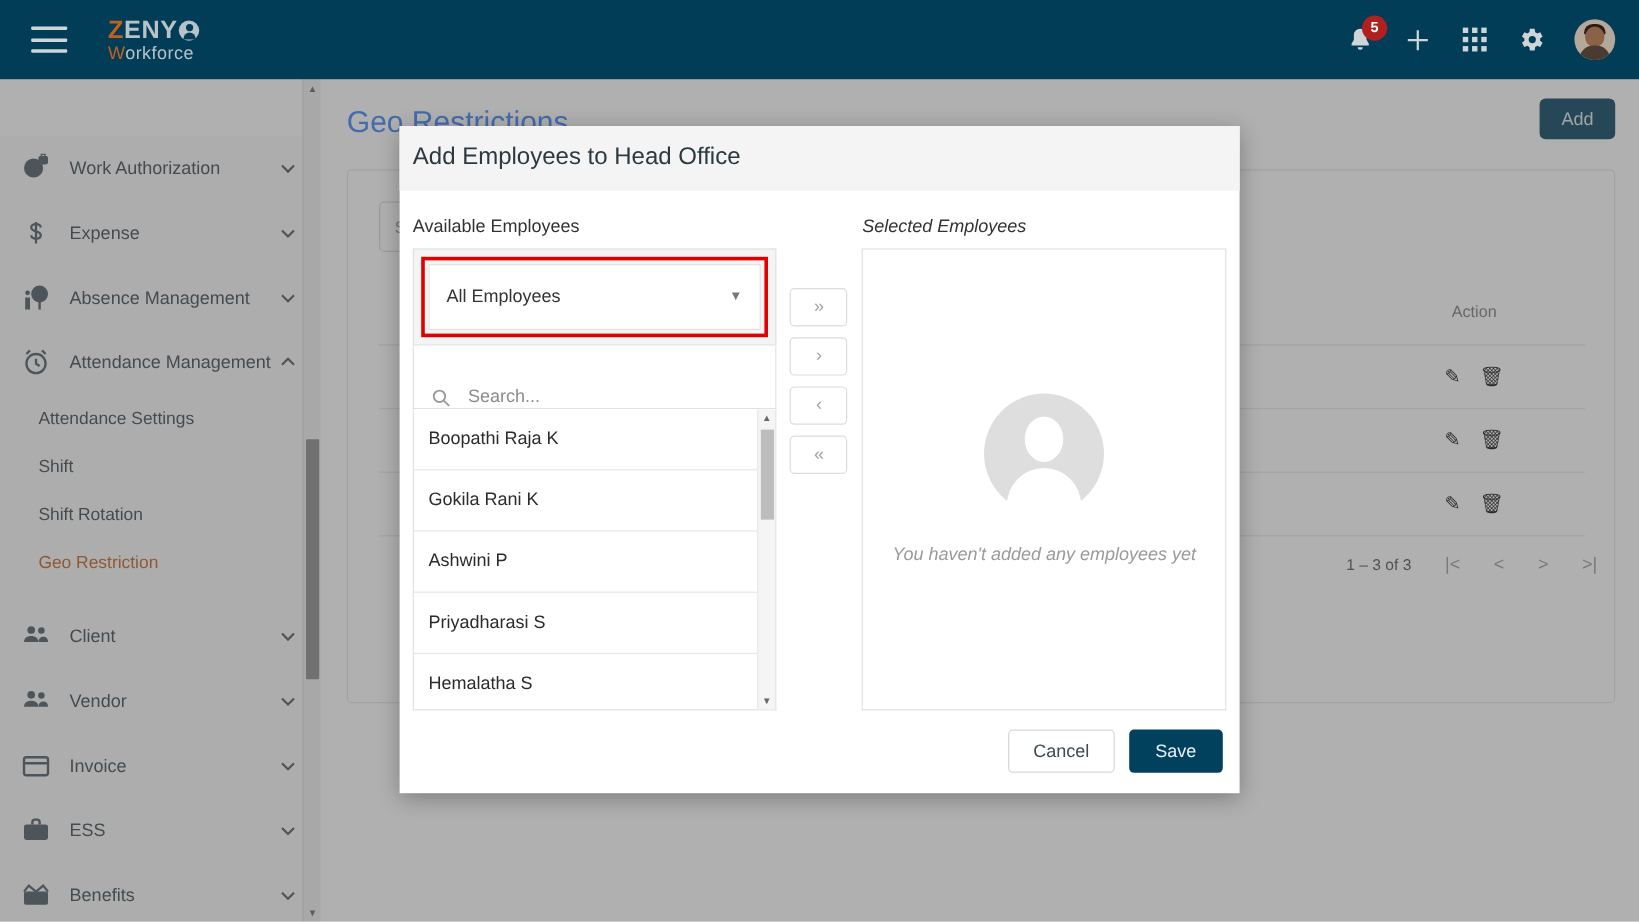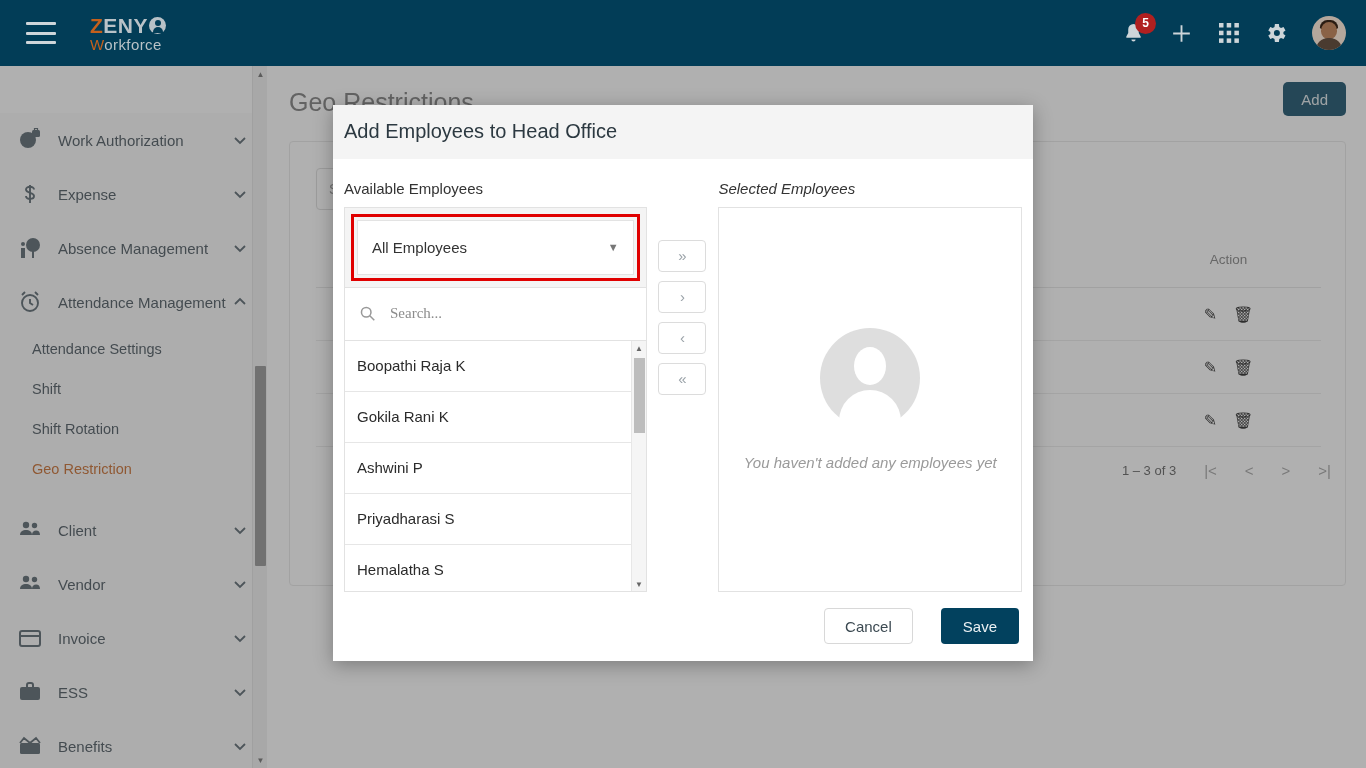--- a/index.html
+++ b/index.html
@@ -146,21 +146,21 @@
 
   
   #main {
     position: absolute; top: 66px; left: 267px;
     width: 1099px; height: 702px;
     background: #ffffff;
     z-index: 5;
   }
   #page-title {
     position: absolute; left: 22px; top: 22px;
-    font-size: 25px; color: #737373;
+    font-size: 25px; color: #3b82f6;
   }
   #add-btn {
     position: absolute; right: 20px; top: 16px;
     background: #02415e; color: #dfe7eb;
     border: none; border-radius: 5px;
     height: 34px; padding: 0 18px;
     font-size: 15px; font-family: inherit; cursor: pointer;
   }
   #card {
     position: absolute; left: 22px; top: 75px;
@@ -243,23 +243,22 @@
     height: 100%; background: #fff; border: 1px solid #e3e3e3;
     display: flex; align-items: center; padding: 0 14px;
     font-size: 15px; color: #333; cursor: pointer; text-align: right;
   }
   #select-box .caret {
     margin-left: auto; color: #777; font-size: 11px;
   }
 
   #search-row {
     height: 53px; border: 1px solid #e2e2e2; border-top: none;
-    display: flex; align-items: center; padding: 0 14px;
+    display: flex; align-items: flex-end; padding: 0 14px;
     background: #fff;
-    font-family: Liberation Serif, serif;
   }
   #search-input {
     border: none; outline: none; font-family: inherit;
     font-size: 15px; color: #555; margin-left: 12px; width: 220px;
     background: transparent;
   }
   #search-input::placeholder { color: #8c8c8c; }
 
   #emp-list-wrap {
     position: relative; height: 251px;
@@ -312,21 +311,21 @@
   }
   #empty-avatar .b {
     position: absolute; left: 19px; top: 62px;
     width: 62px; height: 42px; border-radius: 32px 32px 0 0;
     background: #ffffff;
   }
   #empty-text { font-size: 15px; color: #9a9a9a; }
 
   #modal-footer {
     height: 74px; display: flex; align-items: center;
-    justify-content: flex-end; gap: 28px; padding-right: 14px;
+    justify-content: flex-end; gap: 12px; padding-right: 14px;
   }
   #cancel-btn {
     height: 36px; padding: 0 20px;
     background: #fff; border: 1px solid #d8d8d8; border-radius: 4px;
     font-size: 15px; color: #3c4a52; cursor: pointer; font-family: inherit;
   }
   #save-btn {
     height: 36px; padding: 0 22px;
     background: #02415e; border: none; border-radius: 4px;
     font-size: 15px; color: #eaf0f3; cursor: pointer; font-family: inherit;

